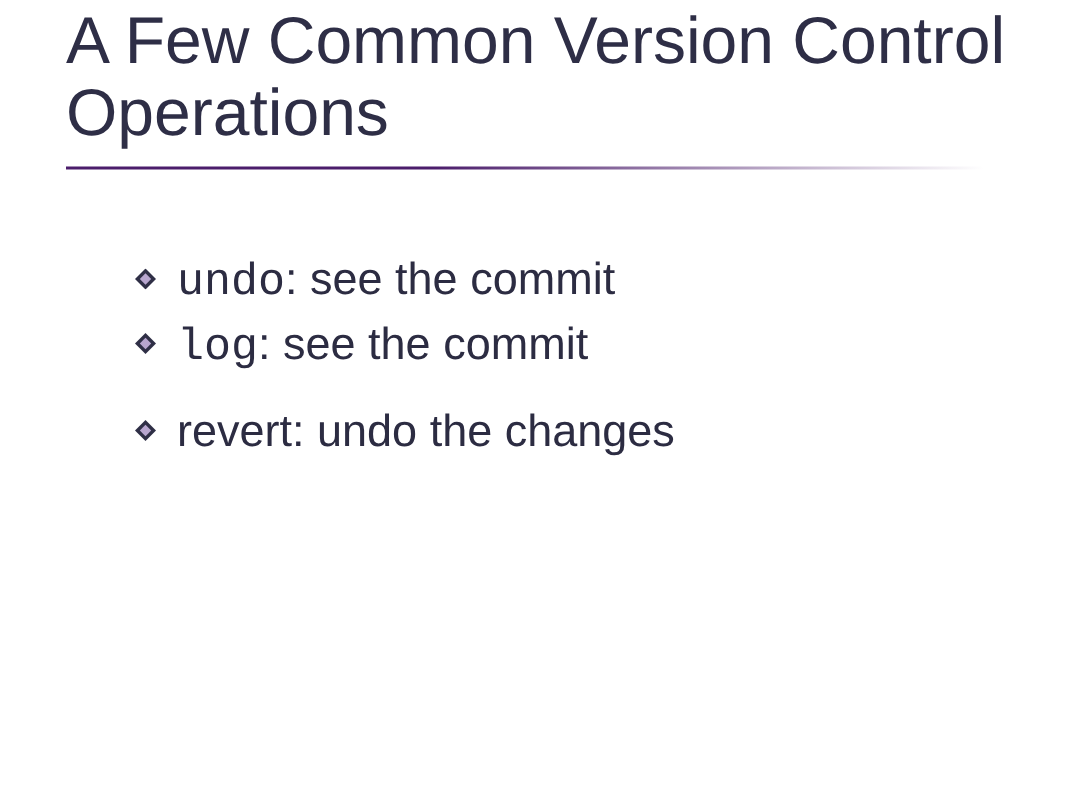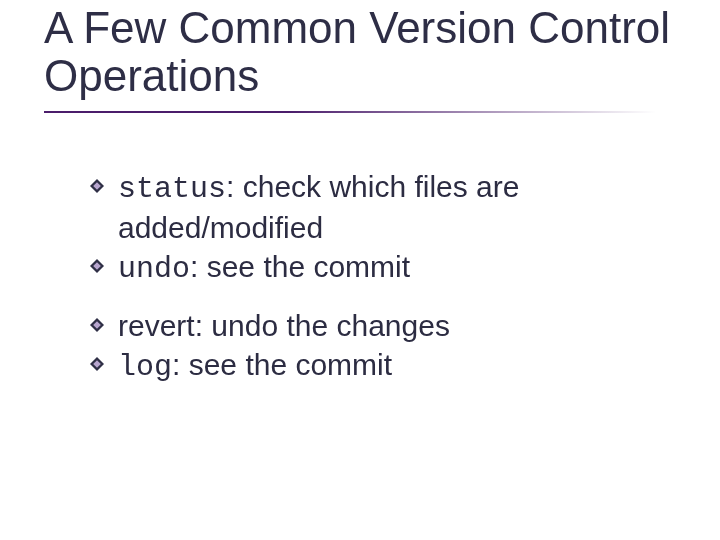--- a/index.html
+++ b/index.html
@@ -72,39 +72,33 @@
 
 <div class="slide">
 
   <div class="title-block">
     <div class="title-text">A Few Common Version Control Operations</div>
     <div class="title-rule"></div>
   </div>
 
   <div class="body-block">
 
-  <div class="item"><span class="bullet">
-          <svg width="14" height="14" viewBox="0 0 14 14">
-            <polygon points="7,0 14,7 7,14 0,7" fill="#2f2f46"></polygon>
-            <polygon points="7,3.2 10.8,7 7,10.8 3.2,7" fill="#b8a6cf"></polygon>
-          </svg>
-        </span><span class="mono">status</span><span>: check which files are added/modified</span></div>
       <div class="item"><span class="bullet">
           <svg width="14" height="14" viewBox="0 0 14 14">
             <polygon points="7,0 14,7 7,14 0,7" fill="#2f2f46"></polygon>
             <polygon points="7,3.2 10.8,7 7,10.8 3.2,7" fill="#b8a6cf"></polygon>
           </svg>
         </span><span class="mono">undo</span><span>: see the commit</span></div>
+      <div class="item"><span class="bullet">
+          <svg width="14" height="14" viewBox="0 0 14 14">
+            <polygon points="7,0 14,7 7,14 0,7" fill="#2f2f46"></polygon>
+            <polygon points="7,3.2 10.8,7 7,10.8 3.2,7" fill="#b8a6cf"></polygon>
+          </svg>
+        </span><span class="mono">log</span><span>: see the commit</span></div>
       <div class="item gap-before"><span class="bullet">
           <svg width="14" height="14" viewBox="0 0 14 14">
             <polygon points="7,0 14,7 7,14 0,7" fill="#2f2f46"></polygon>
             <polygon points="7,3.2 10.8,7 7,10.8 3.2,7" fill="#b8a6cf"></polygon>
           </svg>
         </span><span>revert</span><span>: undo the changes</span></div>
-      <div class="item"><span class="bullet">
-          <svg width="14" height="14" viewBox="0 0 14 14">
-            <polygon points="7,0 14,7 7,14 0,7" fill="#2f2f46"></polygon>
-            <polygon points="7,3.2 10.8,7 7,10.8 3.2,7" fill="#b8a6cf"></polygon>
-          </svg>
-        </span><span class="mono">log</span><span>: see the commit</span></div>
     </div>
 
 </div>
 
 </body></html>

